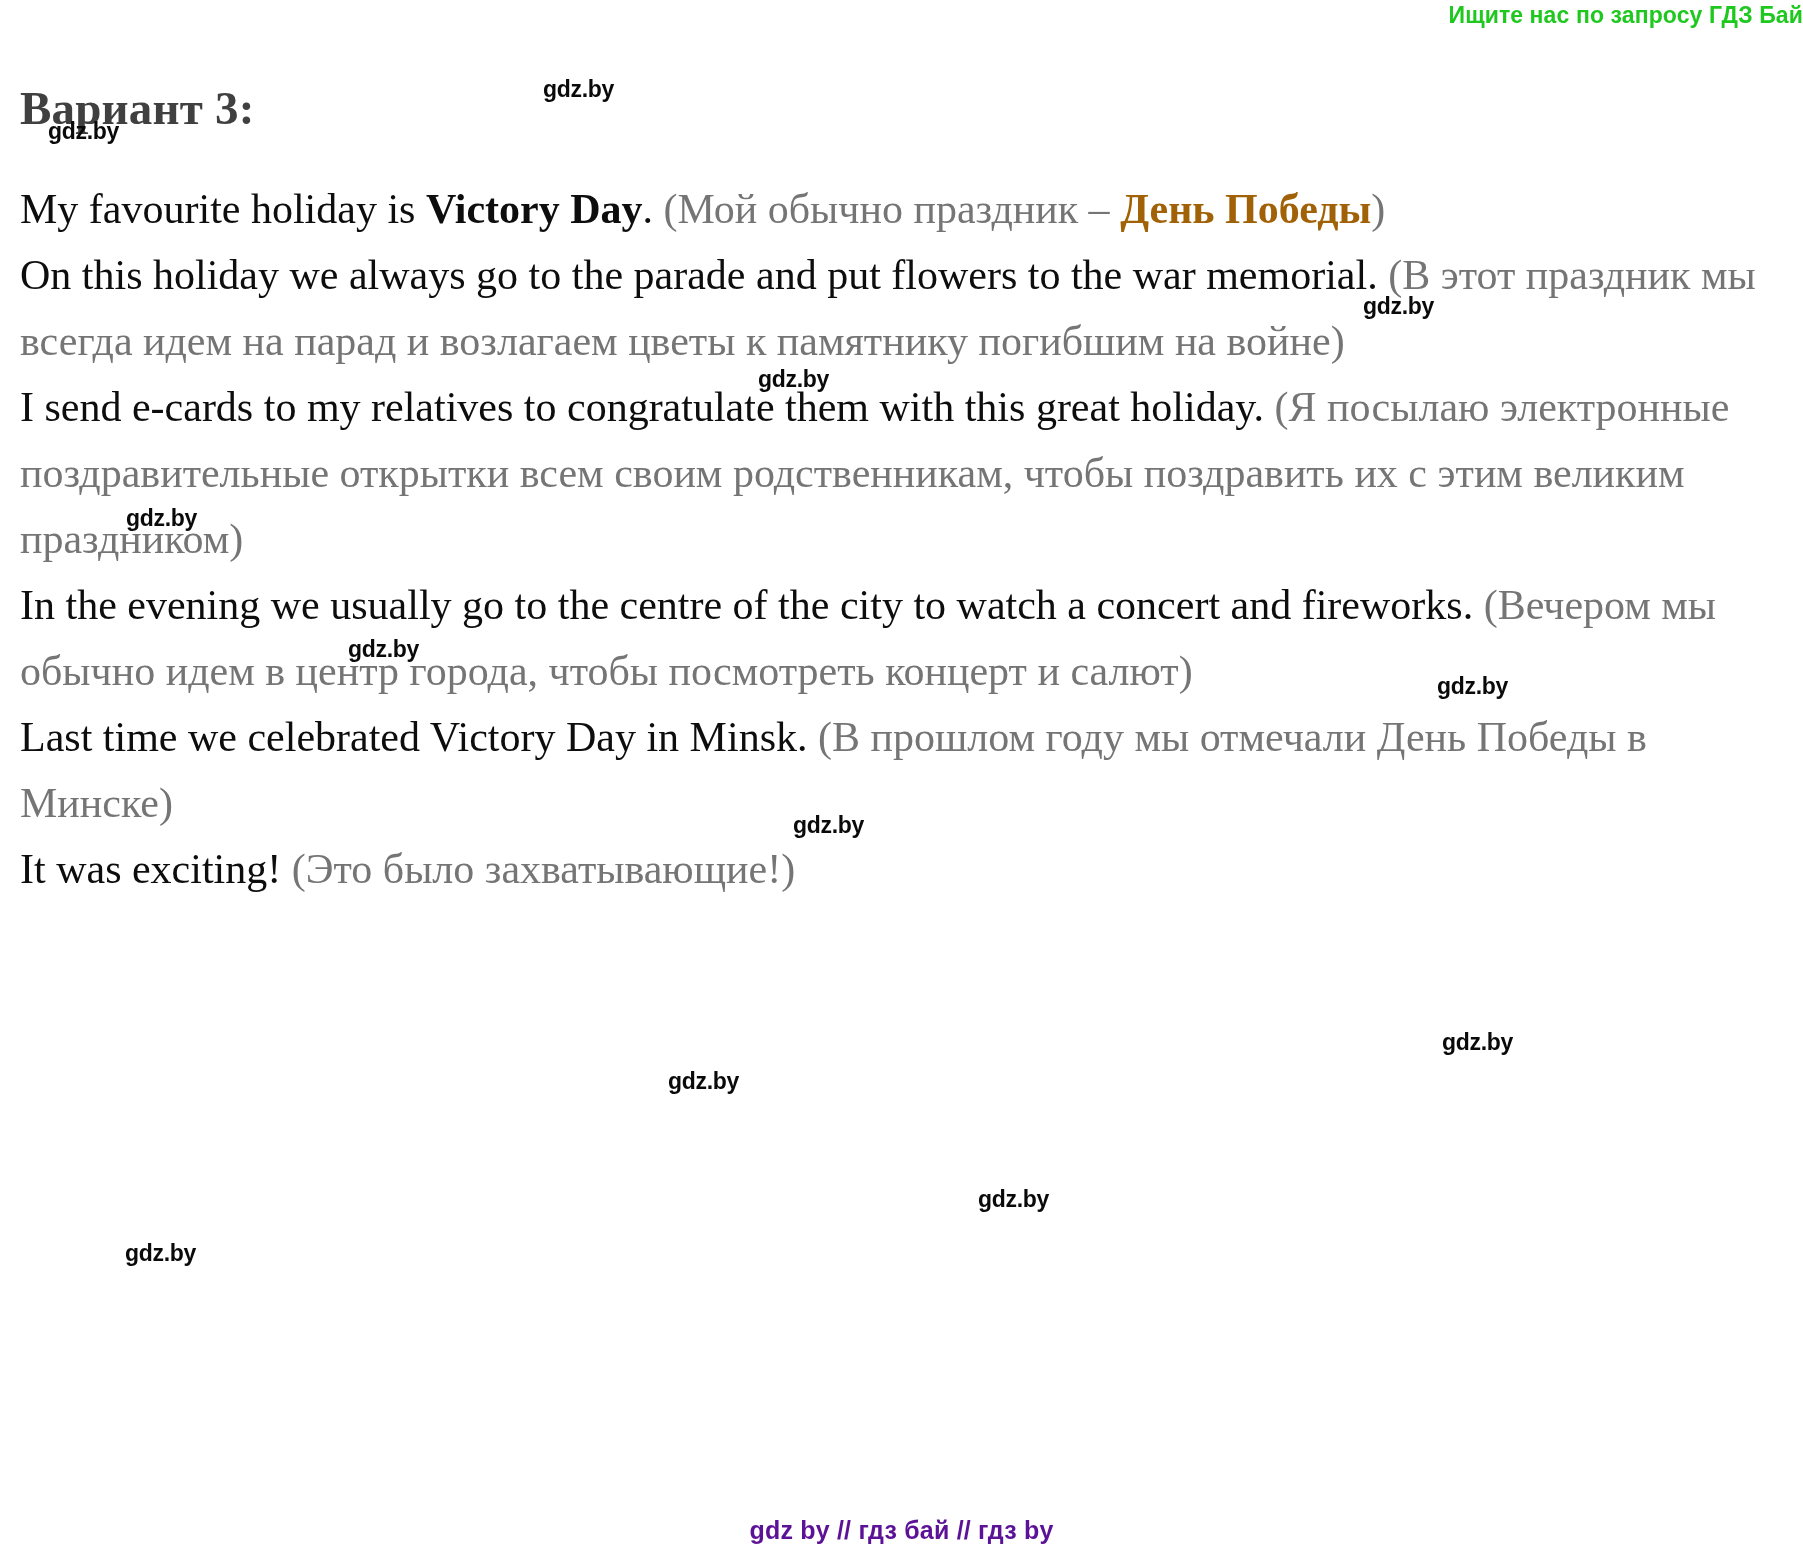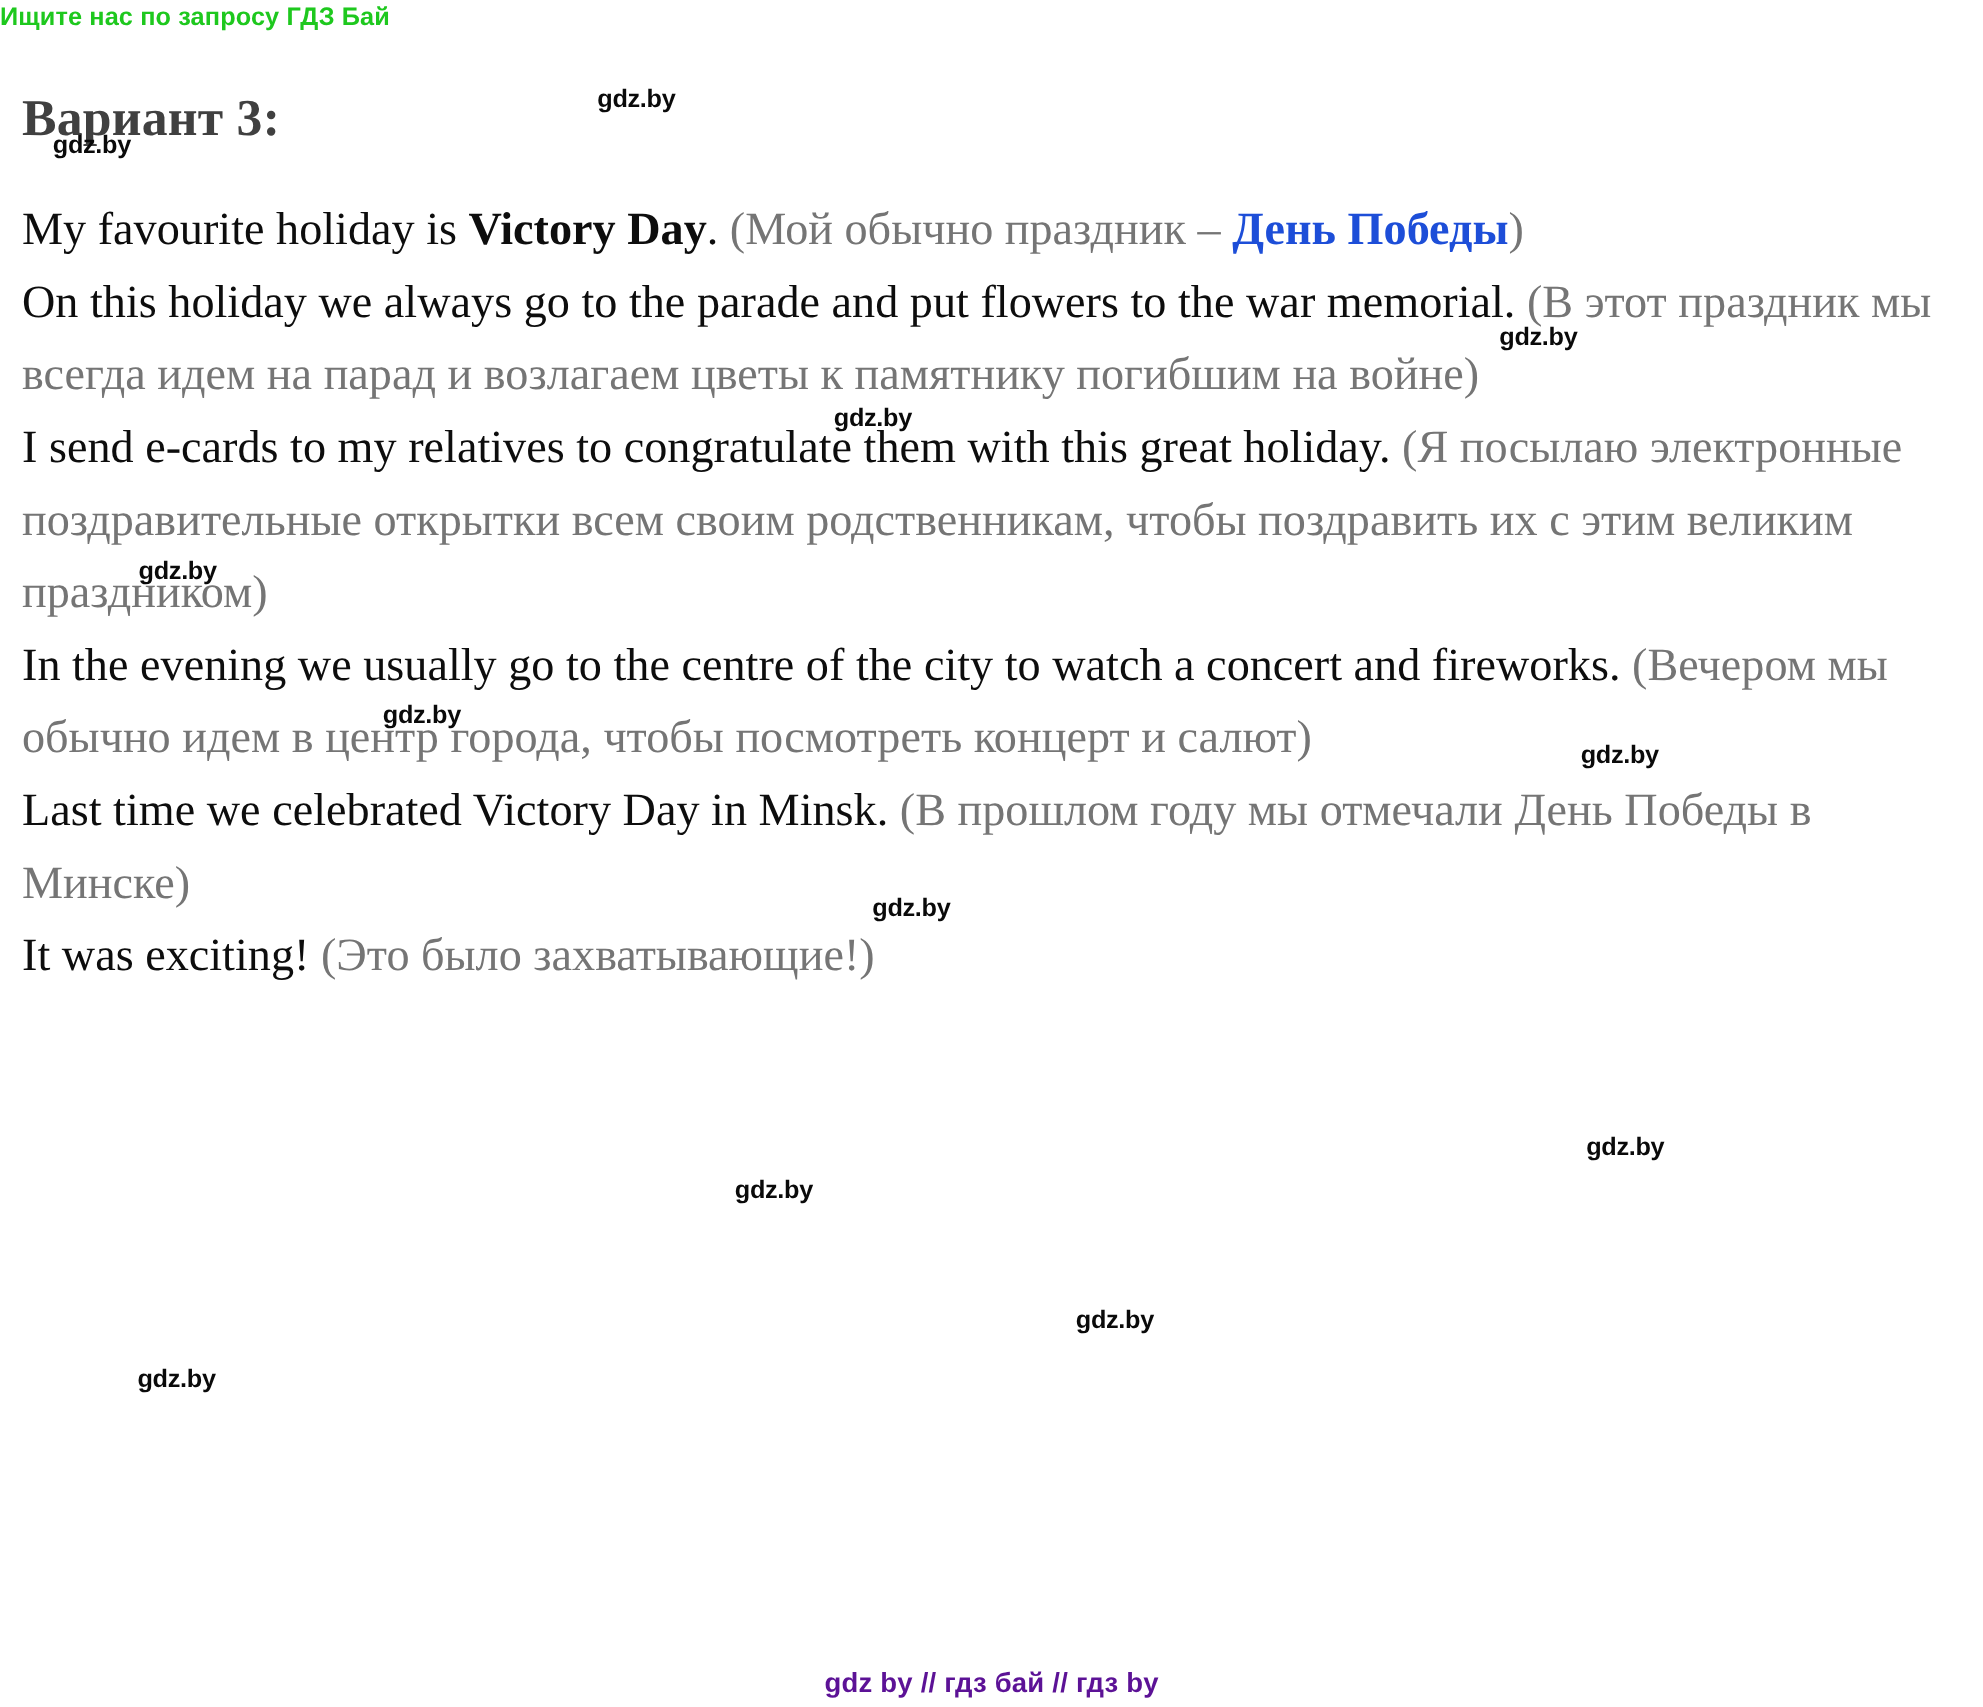--- a/index.html
+++ b/index.html
@@ -16,21 +16,21 @@
     font-family: "Liberation Serif", "DejaVu Serif", serif;
     -webkit-font-smoothing: antialiased;
   }
 
   
   .promo-banner {
     position: absolute;
     top: 2px;
     left: 0;
     width: 1803px;
-    text-align: left;
+    text-align: right;
     font-family: "Liberation Sans", "DejaVu Sans", sans-serif;
     font-size: 23px;
     font-weight: 700;
     color: #1ec81e;
     letter-spacing: 0.1px;
     white-space: nowrap;
   }
 
   
   .page-title {
@@ -64,21 +64,21 @@
     color: #0d0d0d;
   }
   .en-b {
     color: #0d0d0d;
     font-weight: 700;
   }
   .ru {
     color: #757575;
   }
   .ru-b {
-    color: #1d4ed8;
+    color: #a16207;
     font-weight: 700;
   }
 
   
   .wm {
     position: absolute;
     font-family: "Liberation Sans", "DejaVu Sans", sans-serif;
     font-size: 23px;
     font-weight: 700;
     color: #0a0a0a;

